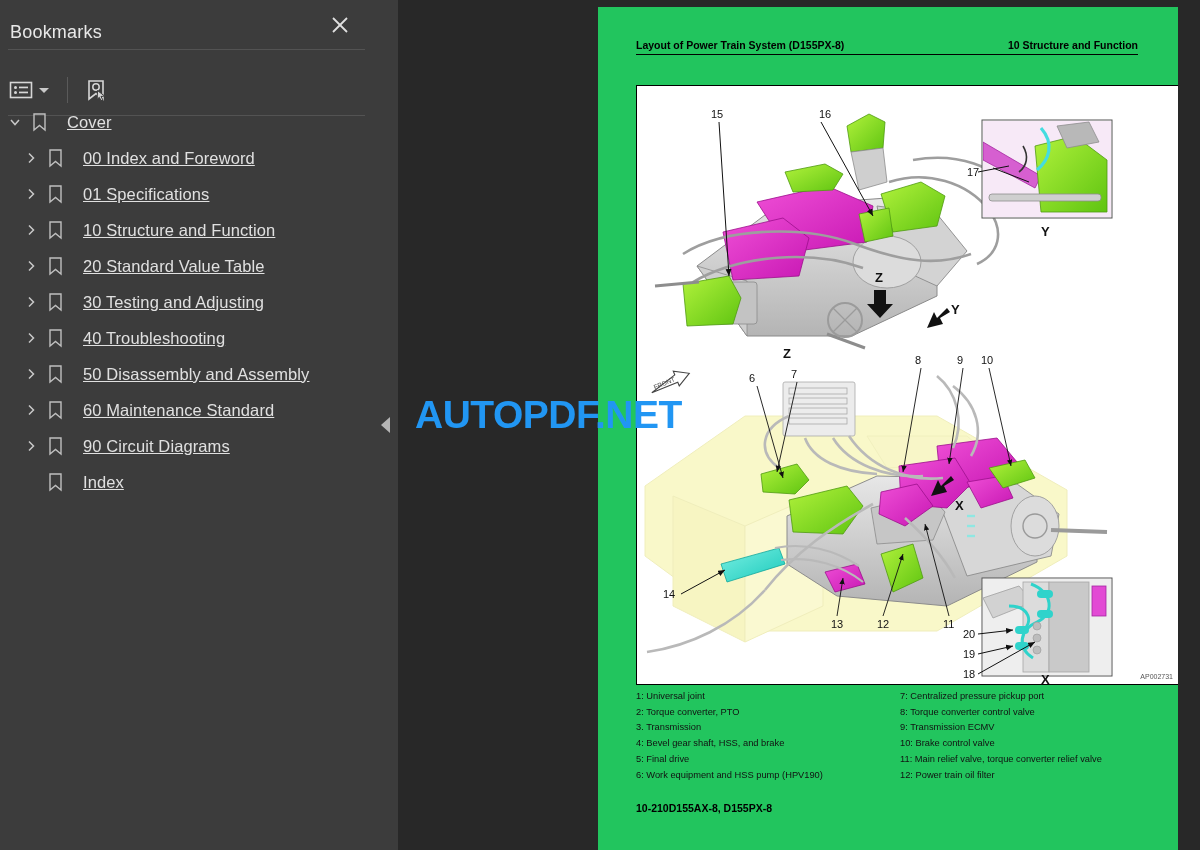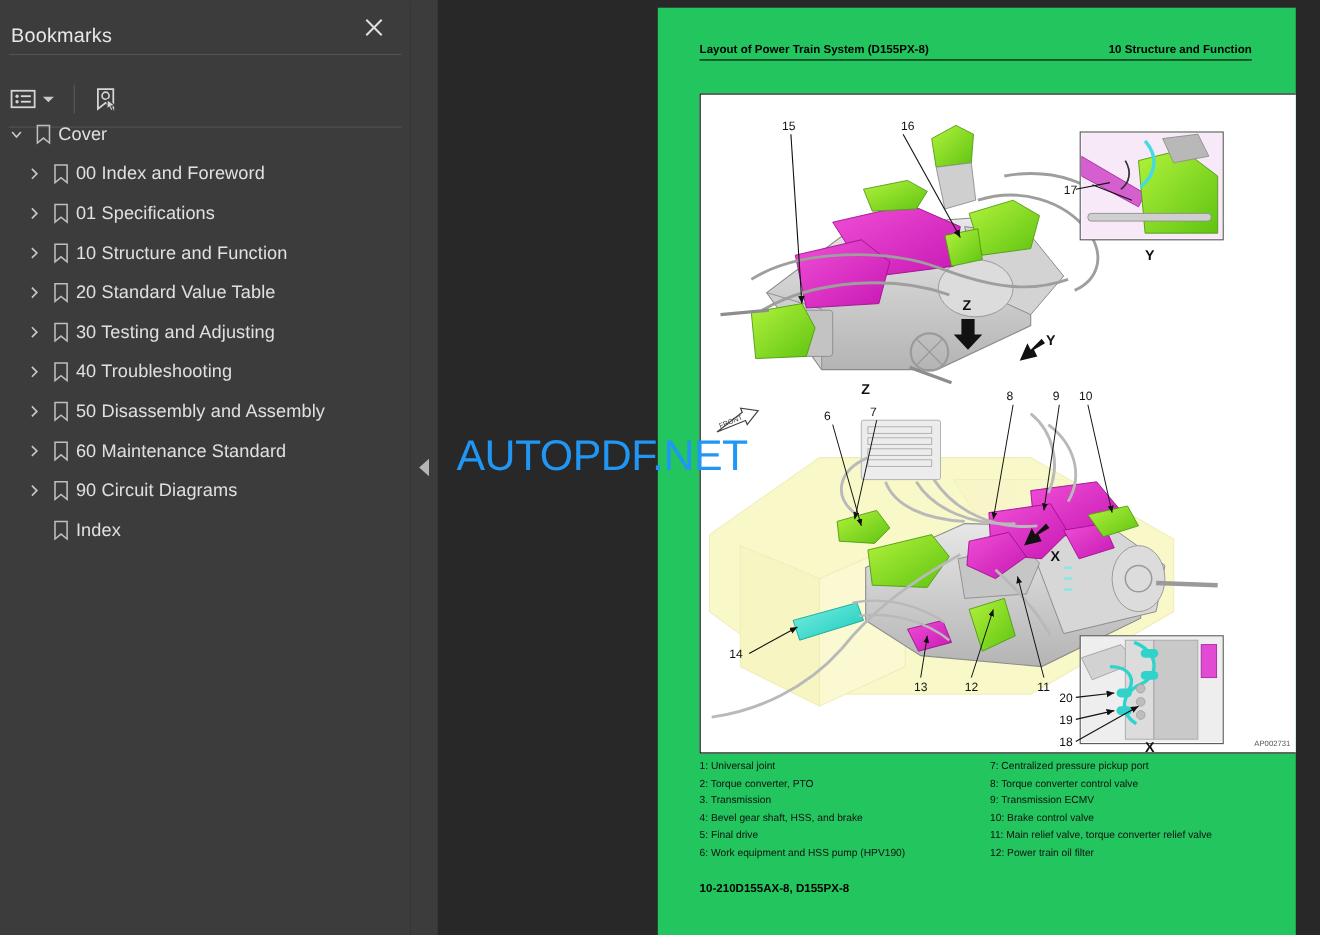--- a/index.html
+++ b/index.html
@@ -63,21 +63,21 @@
   }
   .bk-arrow {
     width: 22px; height: 22px; flex: 0 0 22px;
     display: flex; align-items: center; justify-content: center;
   }
   .bk-mark {
     width: 26px; height: 24px; flex: 0 0 26px;
     display: flex; align-items: center; justify-content: center;
   }
   .bk-label {
-    font-size: 16.5px; color: #e0e0e0; margin-left: 1px; letter-spacing: .1px;
+    font-size: 16.5px; color: #e0e0e0; margin-left: 15px; letter-spacing: .1px; text-decoration: underline;
   }
   .lvl0 { padding-left: 4px; }
   .lvl1 { padding-left: 20px; }
   .lvl1-noarrow { padding-left: 42px; }
 
   
   .viewer {
     position: absolute; left: 373px; top: 0; width: 827px; height: 850px;
     background: #282828;
   }
@@ -122,21 +122,21 @@
   }
   .legend-col { width: 50%; }
   .legend-col.right { padding-left: 8px; }
 
   
   .figsvg { position: absolute; left: 0; top: 0; width: 502px; height: 600px; }
 
   
   .watermark {
     position: absolute; left: 415px; top: 393px;
-    font-size: 39px; font-weight: normal; color: #2196f3;
+    font-size: 39px; font-weight: bold; color: #2196f3;
     letter-spacing: -0.5px; pointer-events: none;
     font-family: "Liberation Sans", sans-serif;
   }
 </style>
 </head>
 <body>
 
 <div id="app">
 
   <div class="top-strip"></div>

